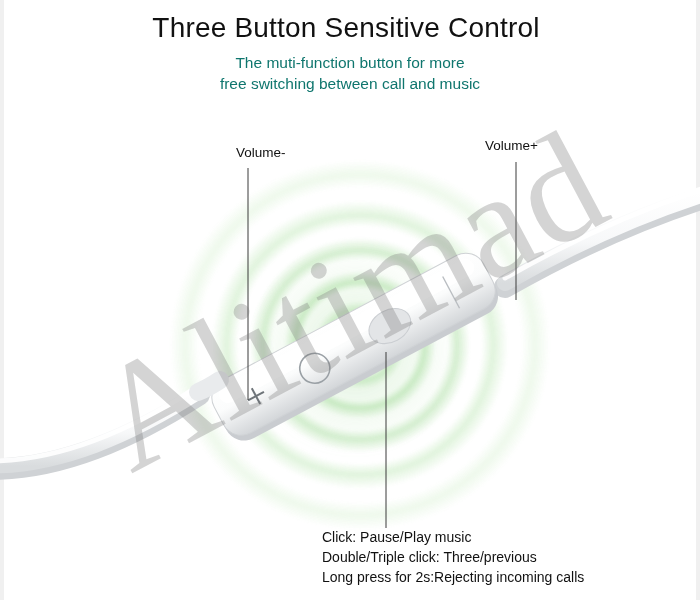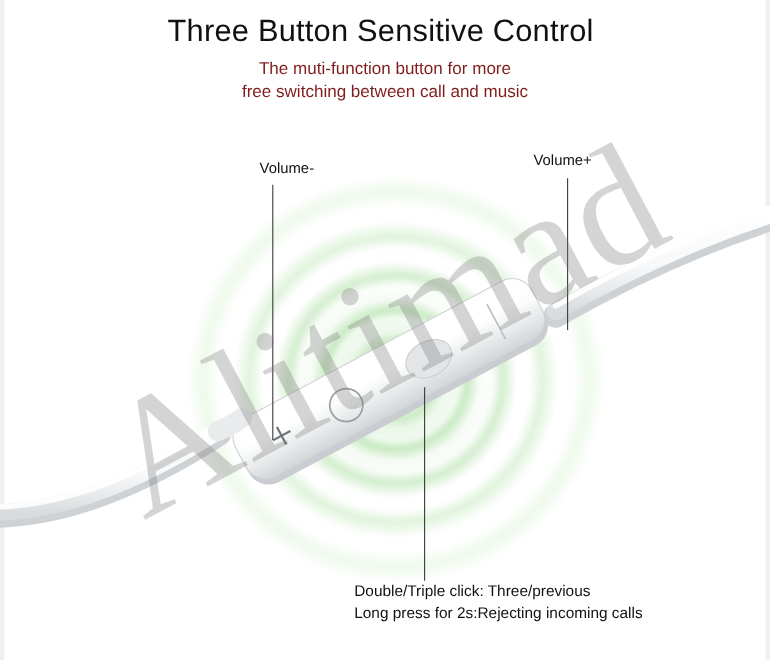--- a/index.html
+++ b/index.html
@@ -29,21 +29,21 @@
     letter-spacing: 0.2px;
     font-weight: normal;
   }
   .subtitle {
     position: absolute;
     top: 52px;
     left: 0;
     width: 700px;
     text-align: center;
     font-size: 15.5px;
-    color: #7f1d1d;
+    color: #0f766e;
     line-height: 21px;
   }
   
   .halo {
     position: absolute;
     left: 170px;
     top: 160px;
     width: 380px;
     height: 370px;
     border-radius: 50%;
@@ -210,20 +210,21 @@
 
     <line x1="248" y1="168" x2="248" y2="400" stroke="#3a3a3a" stroke-width="1"></line>
     <line x1="516" y1="162" x2="516" y2="300" stroke="#3a3a3a" stroke-width="1"></line>
     <line x1="386" y1="352" x2="386" y2="528" stroke="#3a3a3a" stroke-width="1"></line>
   </svg>
 
   <div class="ann ann-volminus">Volume-</div>
   <div class="ann ann-volplus">Volume+</div>
 
   <div class="caption">
+    <div>Click: Pause/Play music</div>
     <div>Double/Triple click: Three/previous</div>
     <div>Long press for 2s:Rejecting incoming calls</div>
   </div>
 
   <div class="watermark">
     <span>Alitimad</span>
   </div>
 
 </div>
 

